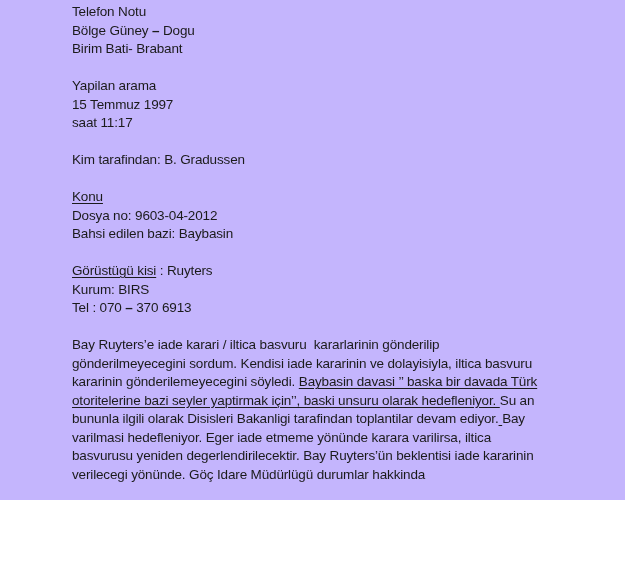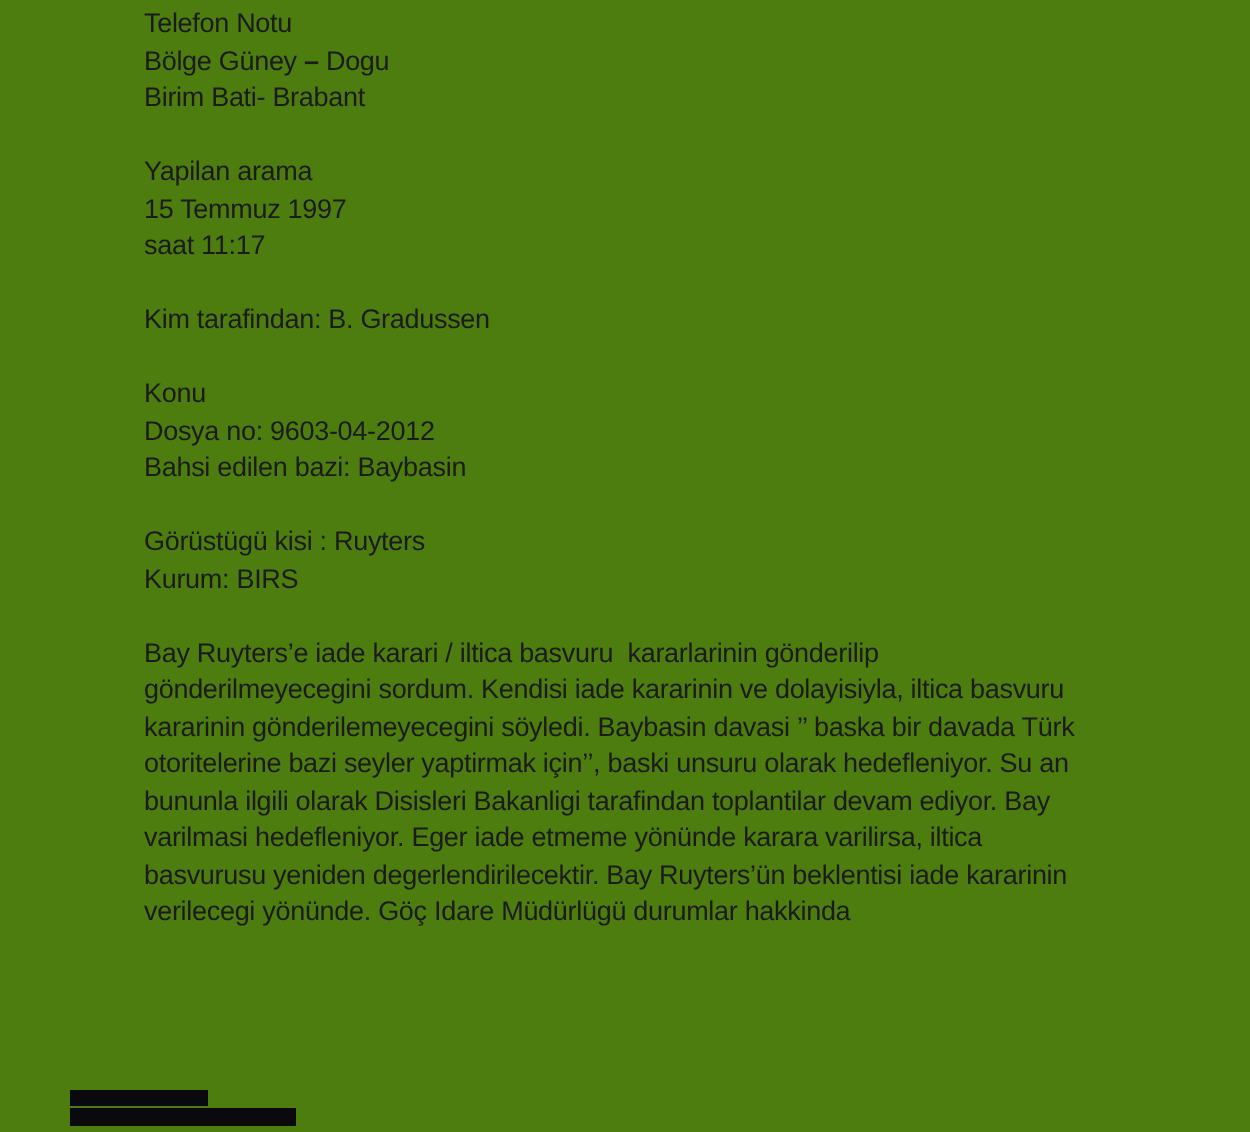--- a/index.html
+++ b/index.html
@@ -3,40 +3,41 @@
 <meta charset="utf-8">
 <style>
   html, body {
     margin: 0;
     padding: 0;
     background: #ffffff;
   }
   .page {
     position: relative;
     width: 625px;
-    height: 566px;
-    background: #4d7c0f;
+    height: 500px;
+    background: #c4b5fd;
     overflow: hidden;
     font-family: "Liberation Sans", "DejaVu Sans", sans-serif;
     color: #1b1b1b;
   }
   .doc {
     position: absolute;
     left: 72px;
     top: 3px;
     width: 545px;
     font-size: 13.5px;
     letter-spacing: -0.15px;
   }
   .line {
     white-space: pre;
     line-height: 18.5px;
     height: 18.5px;
   }
   .line span.u {
+    text-decoration: underline;
     text-decoration-thickness: 1px;
     text-underline-offset: 2px;
   }
   .line span.b {
     font-weight: 700;
   }
   .redaction {
     position: absolute;
     background: #0a0a0e;
   }
@@ -67,20 +68,21 @@
       <div class="line"><span>saat 11:17</span></div>
       <div class="line">&nbsp;</div>
       <div class="line"><span>Kim tarafindan: B. Gradussen</span></div>
       <div class="line">&nbsp;</div>
       <div class="line"><span class="u">Konu</span></div>
       <div class="line"><span>Dosya no: 9603-04-2012</span></div>
       <div class="line"><span>Bahsi edilen bazi: Baybasin</span></div>
       <div class="line">&nbsp;</div>
       <div class="line"><span class="u">Görüstügü kisi</span><span> : Ruyters</span></div>
       <div class="line"><span>Kurum: BIRS</span></div>
+      <div class="line"><span>Tel : 070 </span><span class="b">–</span><span> 370 6913</span></div>
       <div class="line">&nbsp;</div>
       <div class="line"><span>Bay Ruyters’e iade karari / iltica basvuru  kararlarinin gönderilip</span></div>
       <div class="line"><span>gönderilmeyecegini sordum. Kendisi iade kararinin ve dolayisiyla, iltica basvuru</span></div>
       <div class="line"><span>kararinin gönderilemeyecegini söyledi. </span><span class="u">Baybasin davasi ’’ baska bir davada Türk</span></div>
       <div class="line"><span class="u">otoritelerine bazi seyler yaptirmak için’’, baski unsuru olarak hedefleniyor. </span><span>Su an</span></div>
       <div class="line"><span>bununla ilgili olarak Disisleri Bakanligi tarafindan toplantilar devam ediyor.</span><span class="u"> </span><span>Bay</span></div>
       <div class="line"><span>varilmasi hedefleniyor. Eger iade etmeme yönünde karara varilirsa, iltica</span></div>
       <div class="line"><span>basvurusu yeniden degerlendirilecektir. Bay Ruyters’ün beklentisi iade kararinin</span></div>
       <div class="line"><span>verilecegi yönünde. Göç Idare Müdürlügü durumlar hakkinda</span></div>
     </div>

